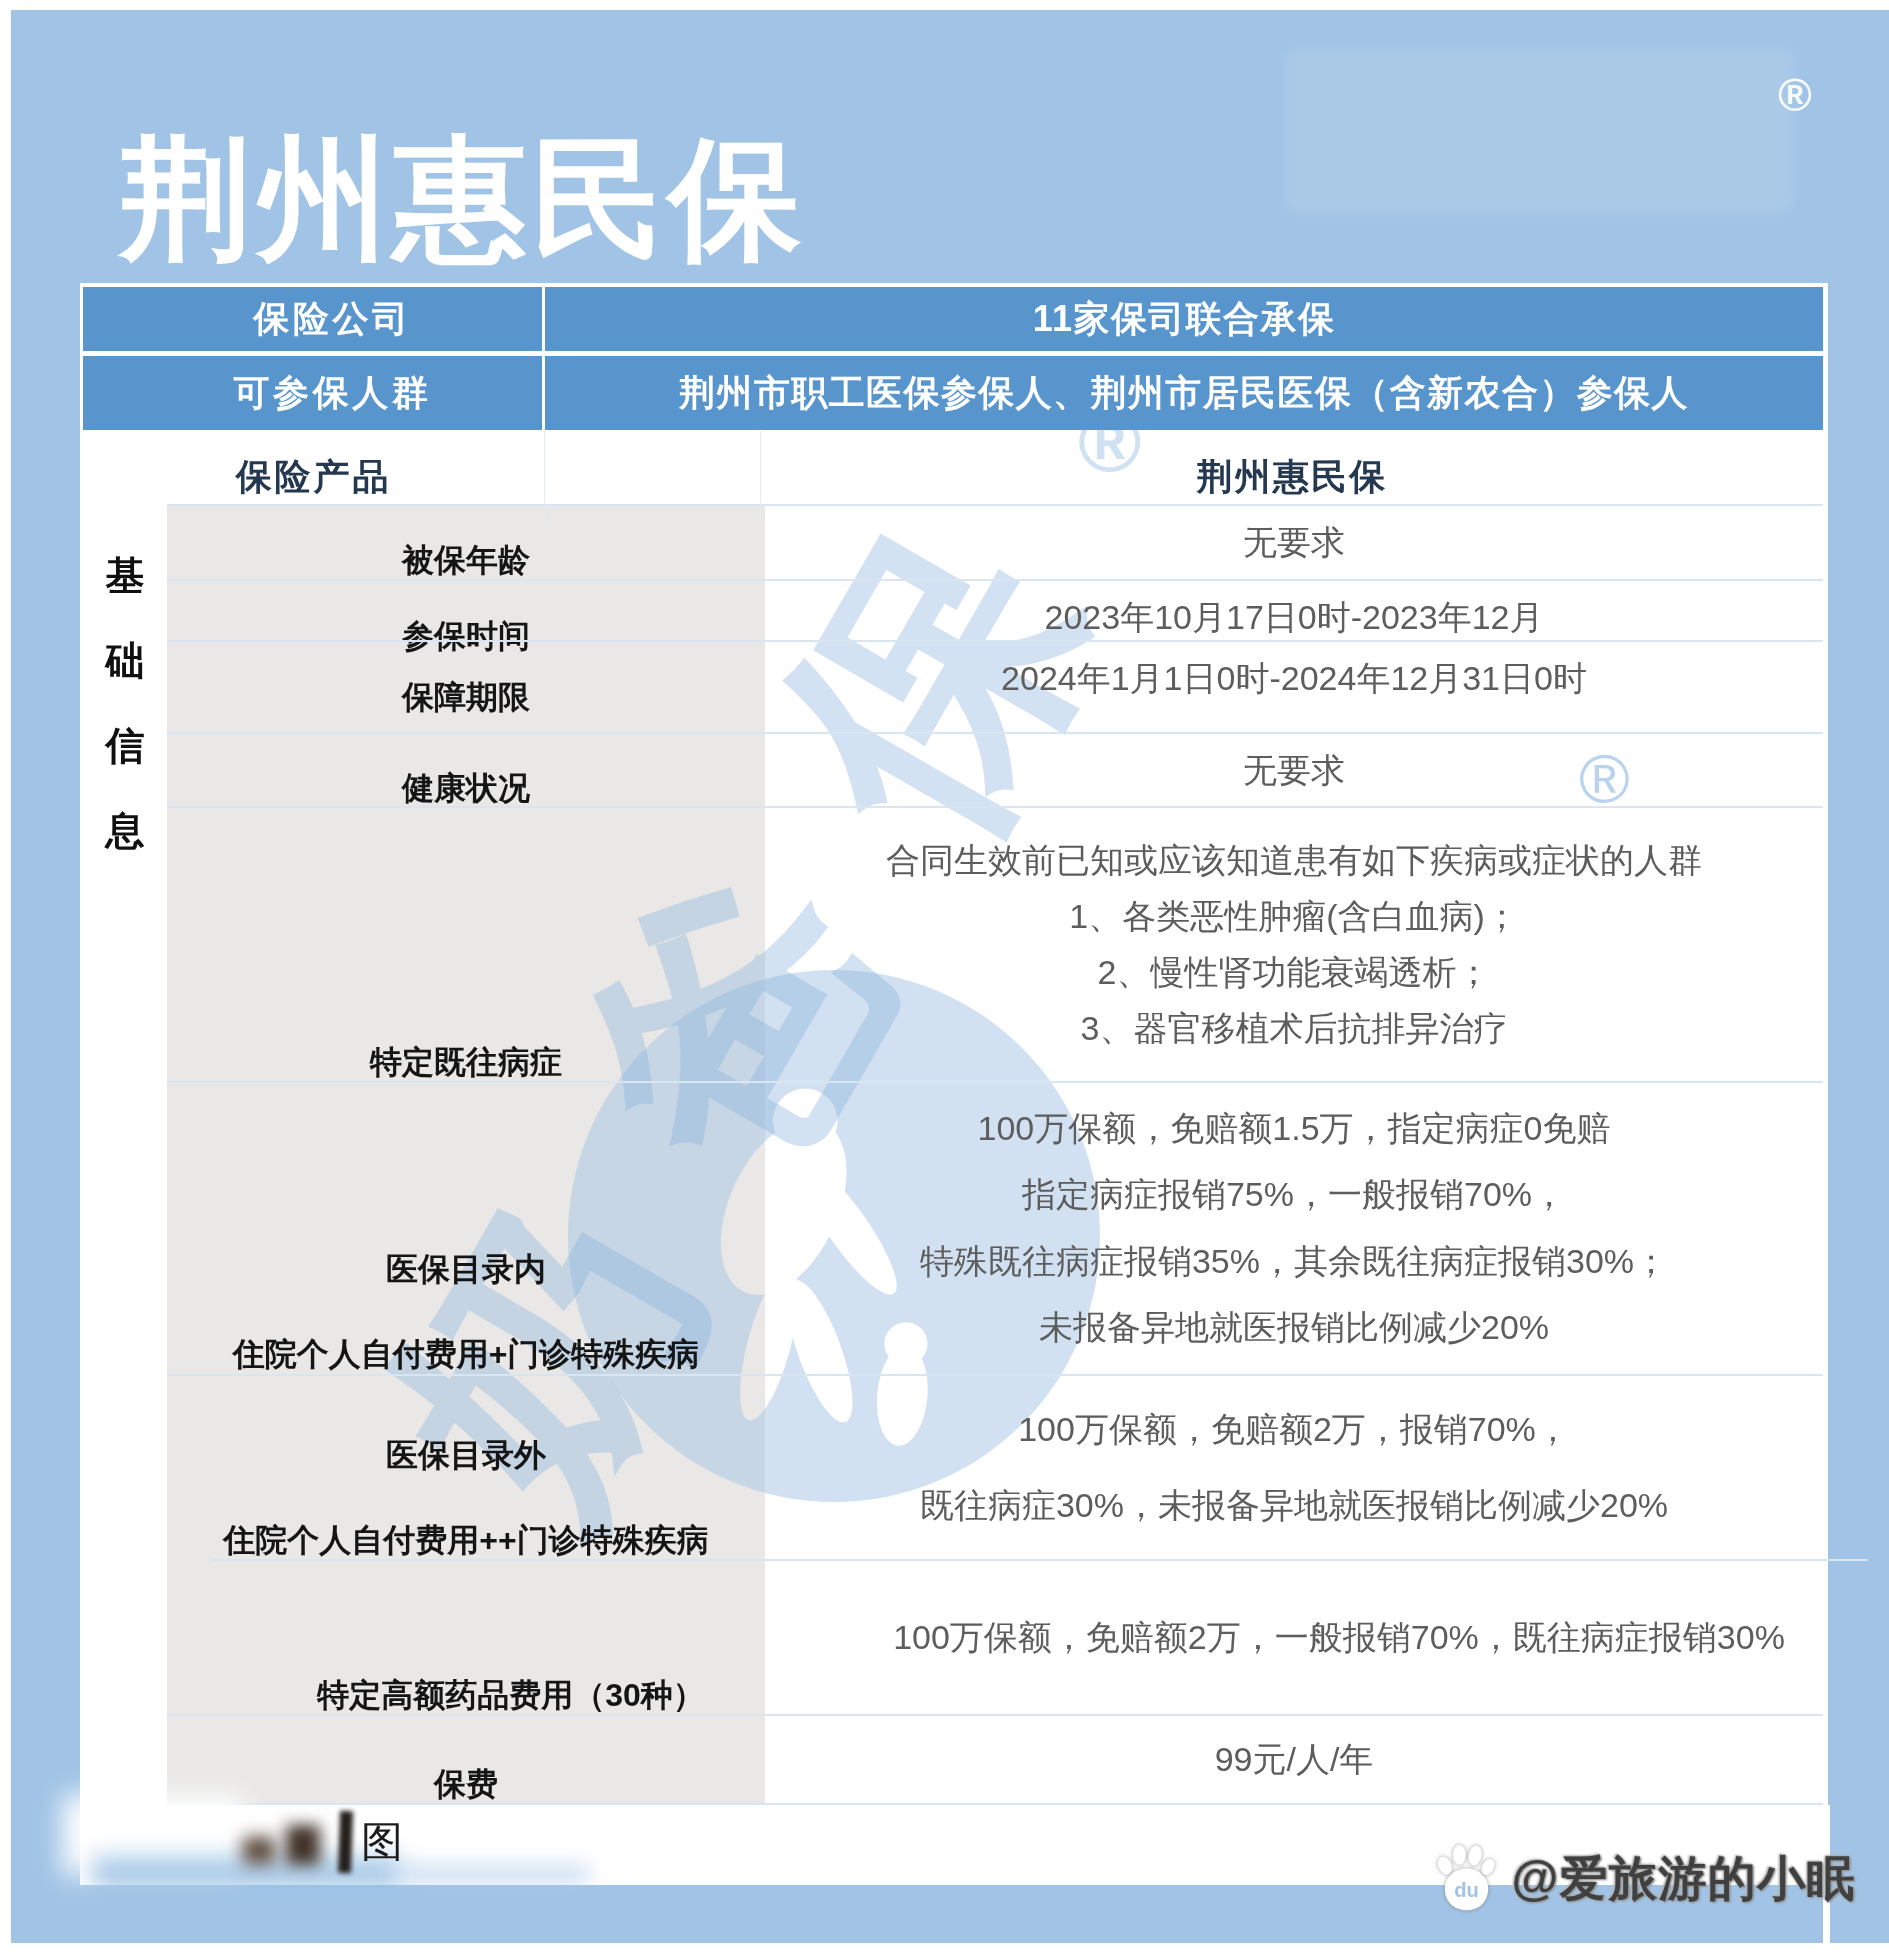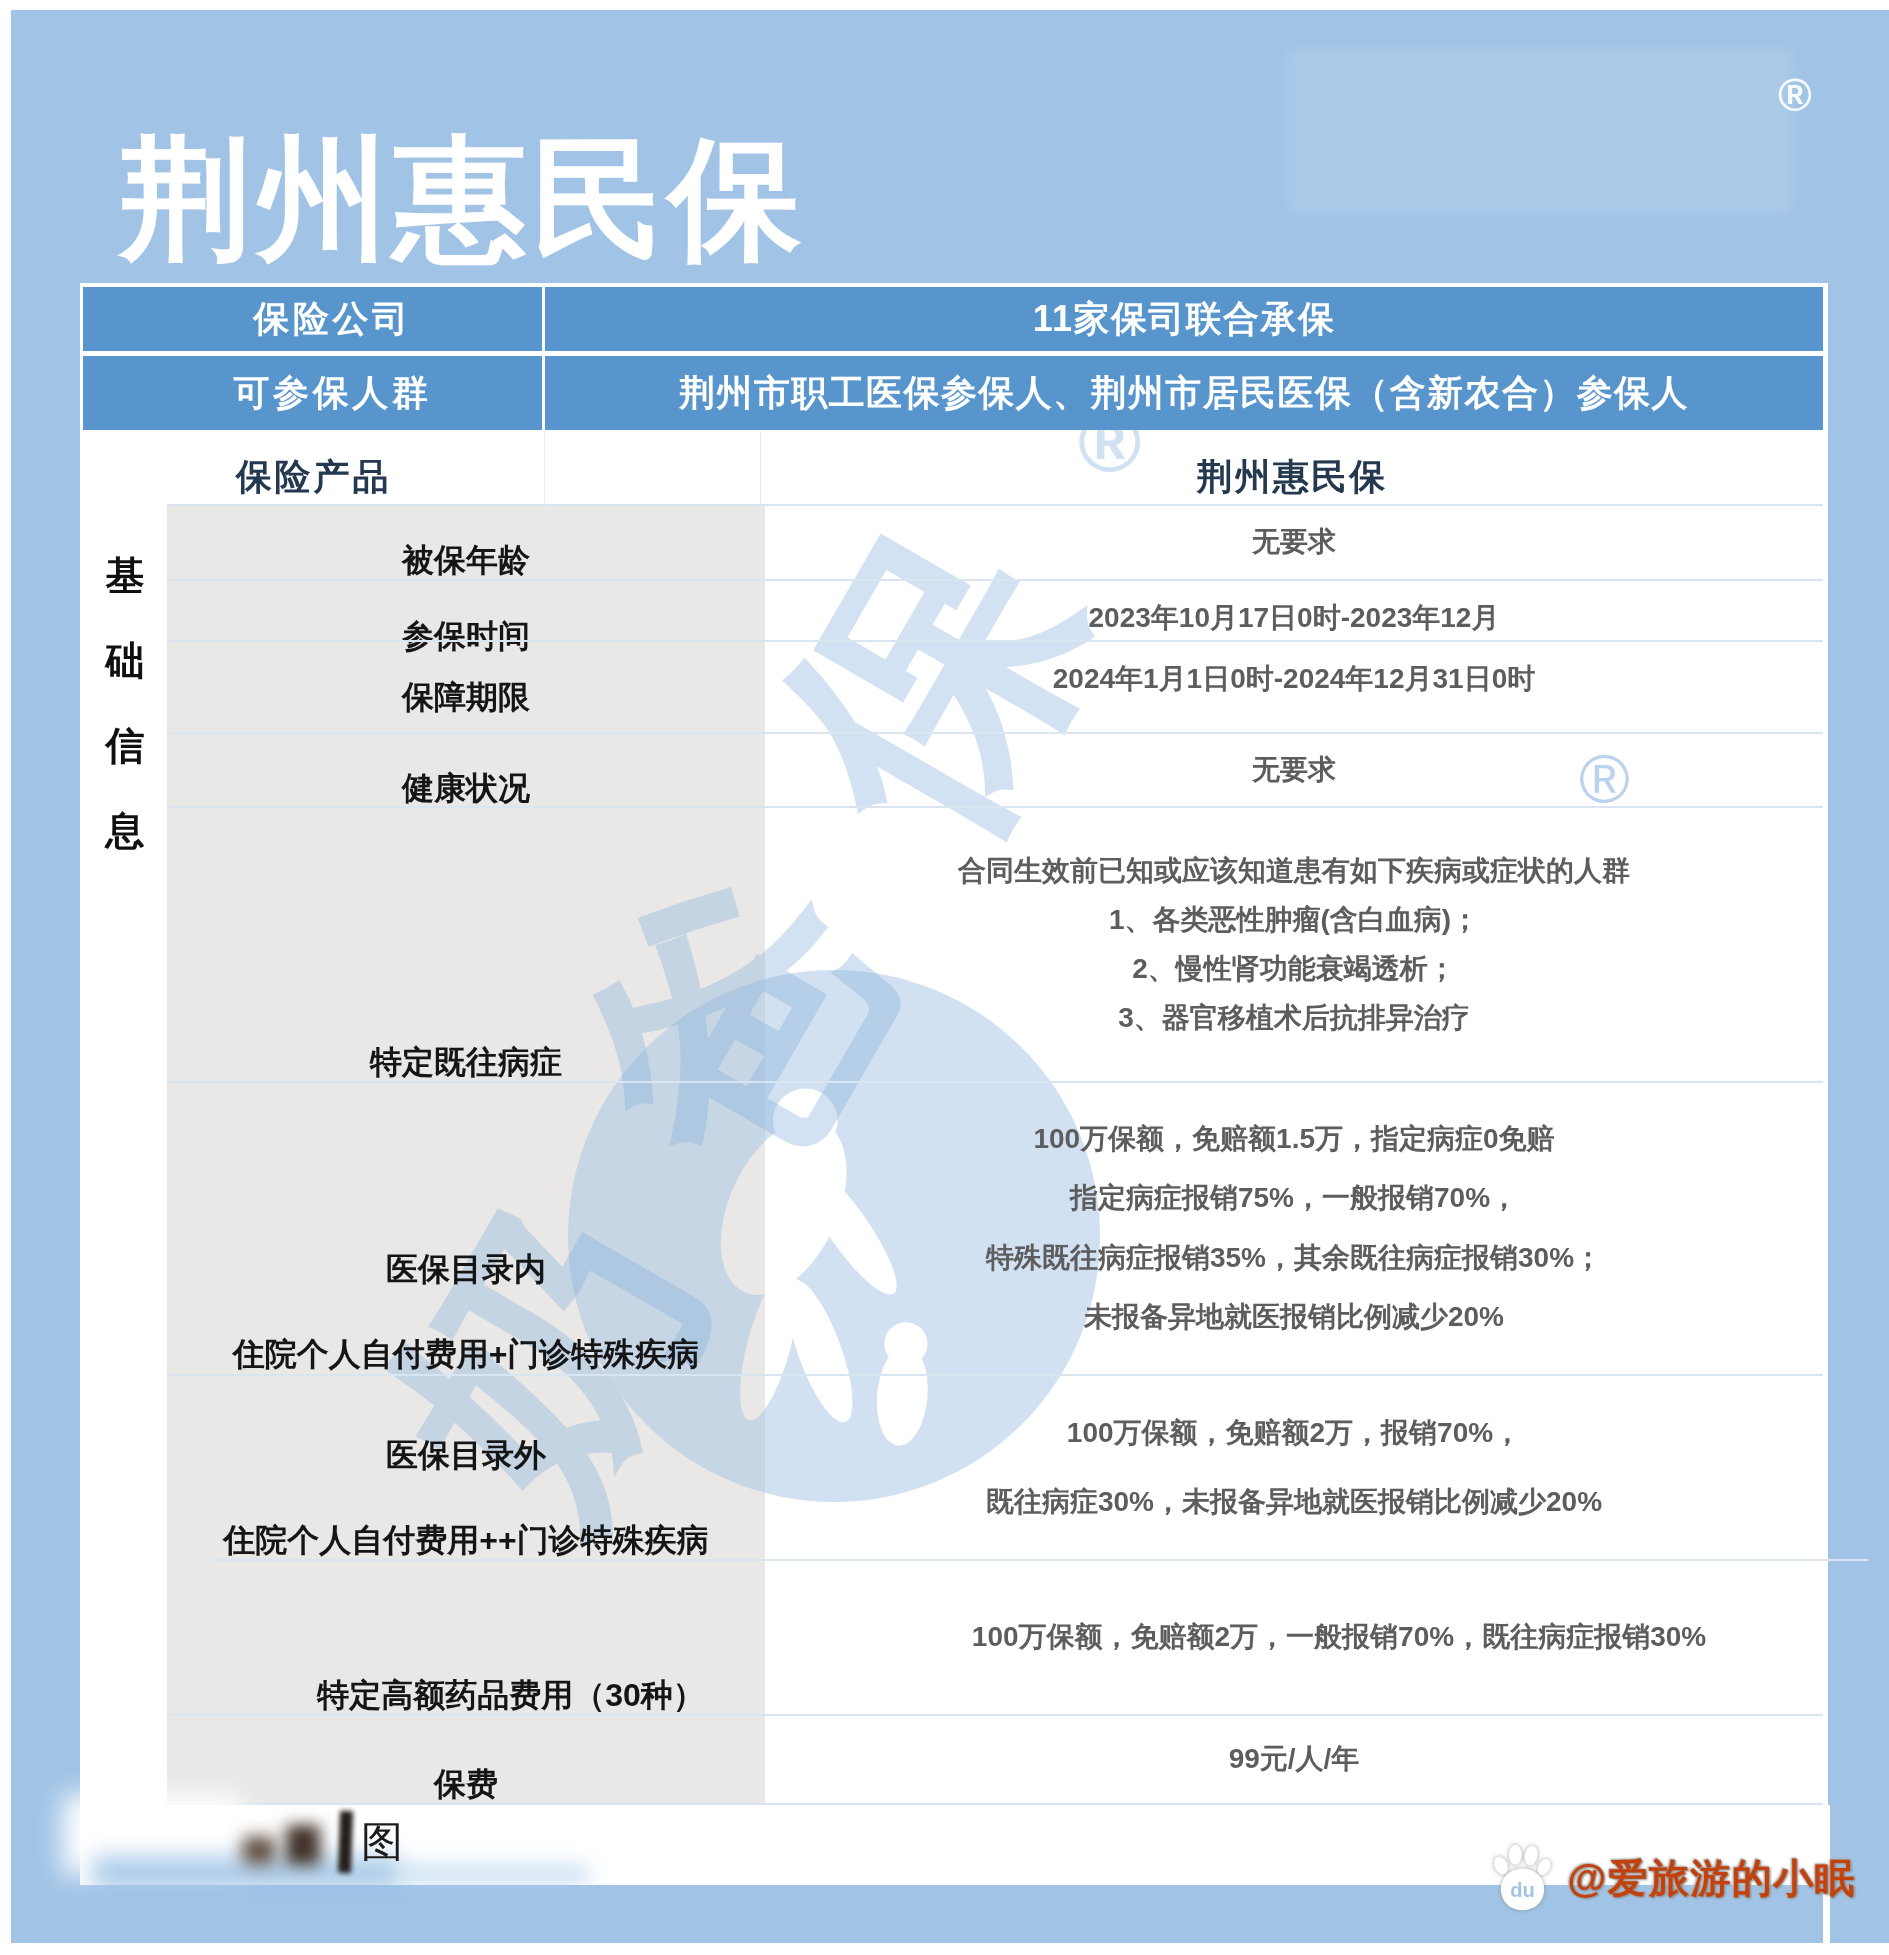--- a/index.html
+++ b/index.html
@@ -54,42 +54,42 @@
   .vstrip{position:absolute;left:83px;top:504px;width:84px;height:1301px;z-index:3;
           display:flex;flex-direction:column;align-items:center;padding-top:45px;gap:31px;
           box-sizing:border-box;font-size:39px;font-weight:700;color:#101010;}
 
   
   .drow{position:absolute;left:167px;width:1656px;display:flex;z-index:3;
         border-top:2.2px solid var(--sep);box-sizing:border-box;}
   .dlabel{width:598px;display:flex;flex-direction:column;align-items:center;justify-content:flex-end;
           text-align:center;font-weight:700;color:#151515;font-size:32px;line-height:1.15;}
   .dvalue{width:1058px;display:flex;flex-direction:column;align-items:center;justify-content:center;
-          text-align:center;font-weight:700;color:var(--vtext);font-size:28px;line-height:1.15;}
+          text-align:center;font-weight:400;color:var(--vtext);font-size:34px;line-height:1.15;}
   .r4{top:504px;height:75px;}  .r5{top:579px;height:76px;}
   .r6{top:640px;height:76px;}  .r7{top:732px;height:75px;}
   .r8{top:806px;height:275px;} .r9{top:1081px;height:292px;}
   .r10{top:1374px;height:185px;}.r11{top:1559px;height:155px;margin-left:45px;}
   .r12{top:1714px;height:91px;border-bottom:2.2px solid var(--sep);}
   .g38{gap:27px}.g50{gap:17px}.g52{gap:37px}.g55{gap:48px}
 
   
   .sm{position:absolute;z-index:4;}
   .sm0{left:63px;top:1795px;width:180px;height:80px;background:#fff;filter:blur(13px);}
   .sm1{left:339px;top:1811px;width:13px;height:62px;background:#241f1b;filter:blur(2.9px);transform:rotate(2deg);z-index:5;}
   .sm2{left:286px;top:1825px;width:34px;height:40px;background:#41332a;filter:blur(7.2px);z-index:5;}
   .sm3{left:243px;top:1837px;width:32px;height:27px;background:#5a4738;filter:blur(8.6px);z-index:5;}
   .sm4{left:92px;top:1857px;width:309px;height:32px;background:rgba(152,192,228,0.85);filter:blur(11.5px);}
   .sm5{left:402px;top:1865px;width:187px;height:18.7px;background:rgba(170,203,235,0.6);filter:blur(10px);}
   .caption-tu{position:absolute;left:361px;top:1814px;font-size:42px;font-weight:400;color:#1b1b1b;z-index:6;}
   .right-seam{position:absolute;left:1823px;top:1805px;width:7.2px;height:138px;background:#ffffff;z-index:4;}
 
   
   .credit{position:absolute;top:1844px;right:34px;display:flex;align-items:center;gap:10px;z-index:6;}
-  .credit-text{font-size:40px;font-weight:700;color:#c2410c;letter-spacing:1.4px;
+  .credit-text{font-size:48px;font-weight:700;color:#404040;letter-spacing:1.4px;
                text-shadow:0 0 2.2px #9a9a9a,1.4px 1.4px 2.2px #8a8a8a,-1.4px -1.4px 2.2px #b8b8b8;}
   .paw{filter:drop-shadow(0 0 2.2px rgba(120,120,120,0.7));}
 </style>
 </head>
 <body>
 
 <div class="page">
   <div class="canvas"></div>
 
   <h1 class="title">荆州惠民保</h1>

